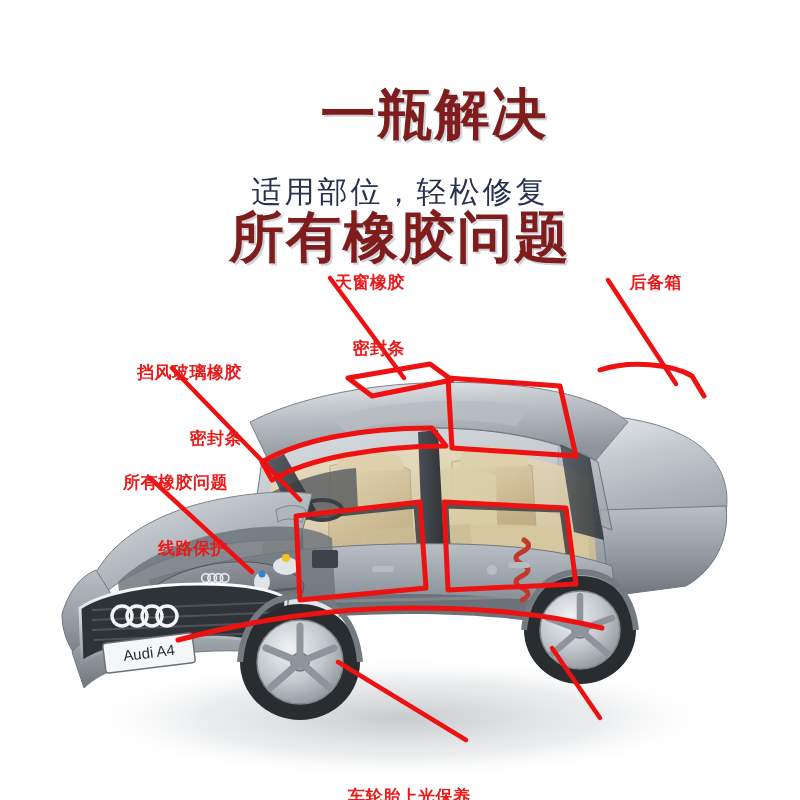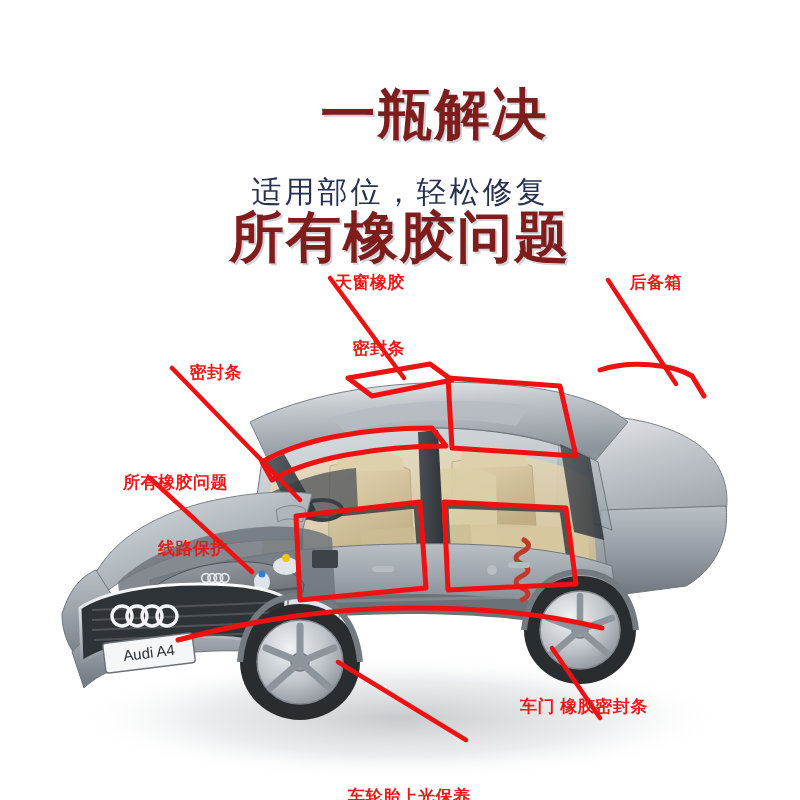--- a/index.html
+++ b/index.html
@@ -300,29 +300,27 @@
   <div class="callout c-sunroof">
     <div>天窗橡胶</div>
     <div>密封条</div>
   </div>
 
   <div class="callout c-trunk">
     <div>后备箱</div>
   </div>
 
   <div class="callout c-windshield">
+    <div>挡风玻璃橡胶</div>
     <div>密封条</div>
   </div>
 
   <div class="callout c-engine">
     <div>所有橡胶问题</div>
     <div>线路保护</div>
   </div>
 
-  <div class="callout c-door">
-    <div>车门 橡胶密封条</div>
-  </div>
 
   <div class="callout c-tire">
     <div>车轮胎上光保养</div>
   </div>
 
 </div>
 
 </body></html>

